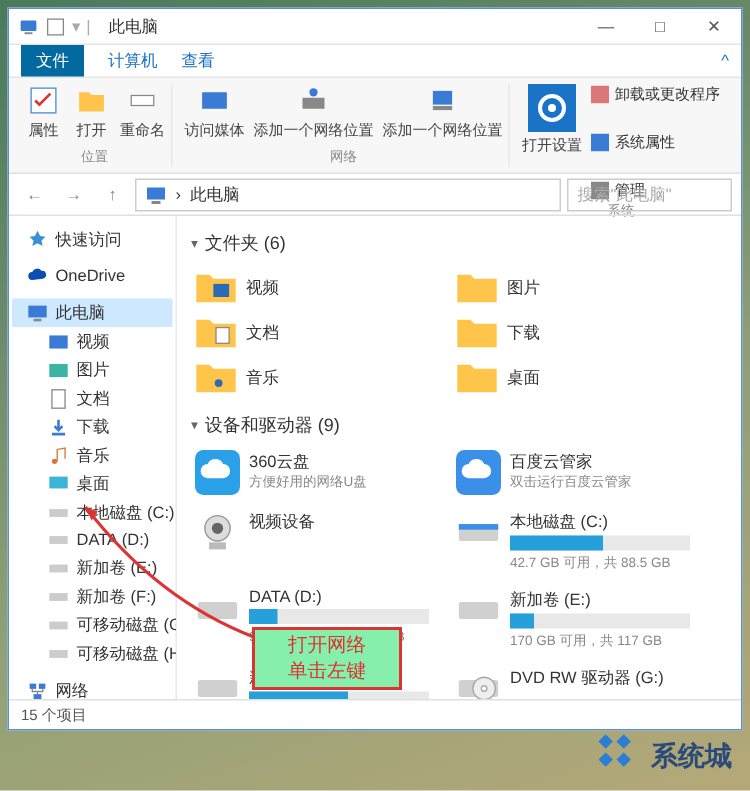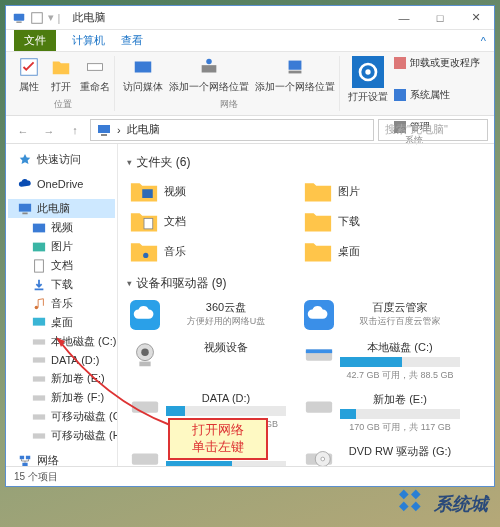--- a/index.html
+++ b/index.html
@@ -32,30 +32,30 @@
 .nav-ico { width:14px; height:14px; flex-shrink:0; }
 .content { flex:1; padding:6px 10px; overflow-y:auto; }
 .section-h { font-size:12px; color:#333; margin:4px 0 6px; display:flex; align-items:center; gap:4px; }
 .section-h::before { content:"▸"; font-size:9px; color:#666; transform:rotate(90deg); display:inline-block; }
 .folders { display:flex; flex-wrap:wrap; gap:2px 24px; }
 .folder { display:flex; align-items:center; gap:6px; width:150px; padding:2px; }
 .fico { width:28px; height:24px; }
 .drives { display:flex; flex-wrap:wrap; gap:6px 14px; }
 .drive { width:160px; display:flex; gap:6px; padding:2px; }
 .dico { width:30px; height:30px; flex-shrink:0; }
-.dinfo { flex:1;text-align:center; }
+.dinfo { flex:1; }
 .dname { font-size:11px; }
 .dsub { font-size:9px; color:#888; }
 .dbar { height:10px; background:#e8e8e8; margin:2px 0; position:relative; }
 .dbar-f { height:100%; background:#26a0da; }
 .status { height:20px; border-top:1px solid #e0e0e0; padding:0 8px; display:flex; align-items:center; font-size:10px; color:#555; }
 .arrow { position:absolute; left:45px; top:330px; pointer-events:none; }
-.callout { position:absolute; left:168px; top:418px; width:100px; height:42px; border:2px solid #d33; background:#fef9c3; color:#d33; display:flex; flex-direction:column; align-items:center; justify-content:center; font-size:13px; line-height:1.3; }
+.callout { position:absolute; left:168px; top:418px; width:100px; height:42px; border:2px solid #d33; background:#86efac; color:#d33; display:flex; flex-direction:column; align-items:center; justify-content:center; font-size:13px; line-height:1.3; }
 .logo { position:absolute; right:12px; bottom:6px; display:flex; align-items:center; gap:6px; }
-.logo-txt { font-size:18px; font-weight:bold; color:#2a4a7a; font-style:italic; }
+.logo-txt { font-size:18px; font-weight:bold; color:#2a4a7a; }
 .logo-url { position:absolute; right:18px; bottom:48px; font-size:8px; color:rgba(255,255,255,0.4); letter-spacing:2px; }
 .syslist { display:flex; flex-direction:column; gap:18px; font-size:10px; }
 .sysrow { display:flex; align-items:center; gap:4px; }
 </style>
 </head>
 <body>
 
 <div class="window">
 
   <div class="titlebar">
@@ -72,21 +72,21 @@
       <span class="tb-title">此电脑</span>
     </div>
     <div class="tb-ctrl">
       <div class="tb-btn">—</div>
       <div class="tb-btn">□</div>
       <div class="tb-btn">✕</div>
     </div>
   </div>
 
   <div class="menubar">
-    <span class="tab" style="background:#4d7c0f;color:#fff;padding:3px 10px">文件</span>
+    <span class="tab" style="background:#0369a1;color:#fff;padding:3px 10px">文件</span>
     <span class="tab">计算机</span>
     <span class="tab">查看</span>
     <span style="margin-left:auto;color:#1a73c7">^</span>
   </div>
 
   <div class="ribbon">
     <div class="rgroup">
       <div class="rbtns">
         <div class="rbtn">
             <div class="ricon">

